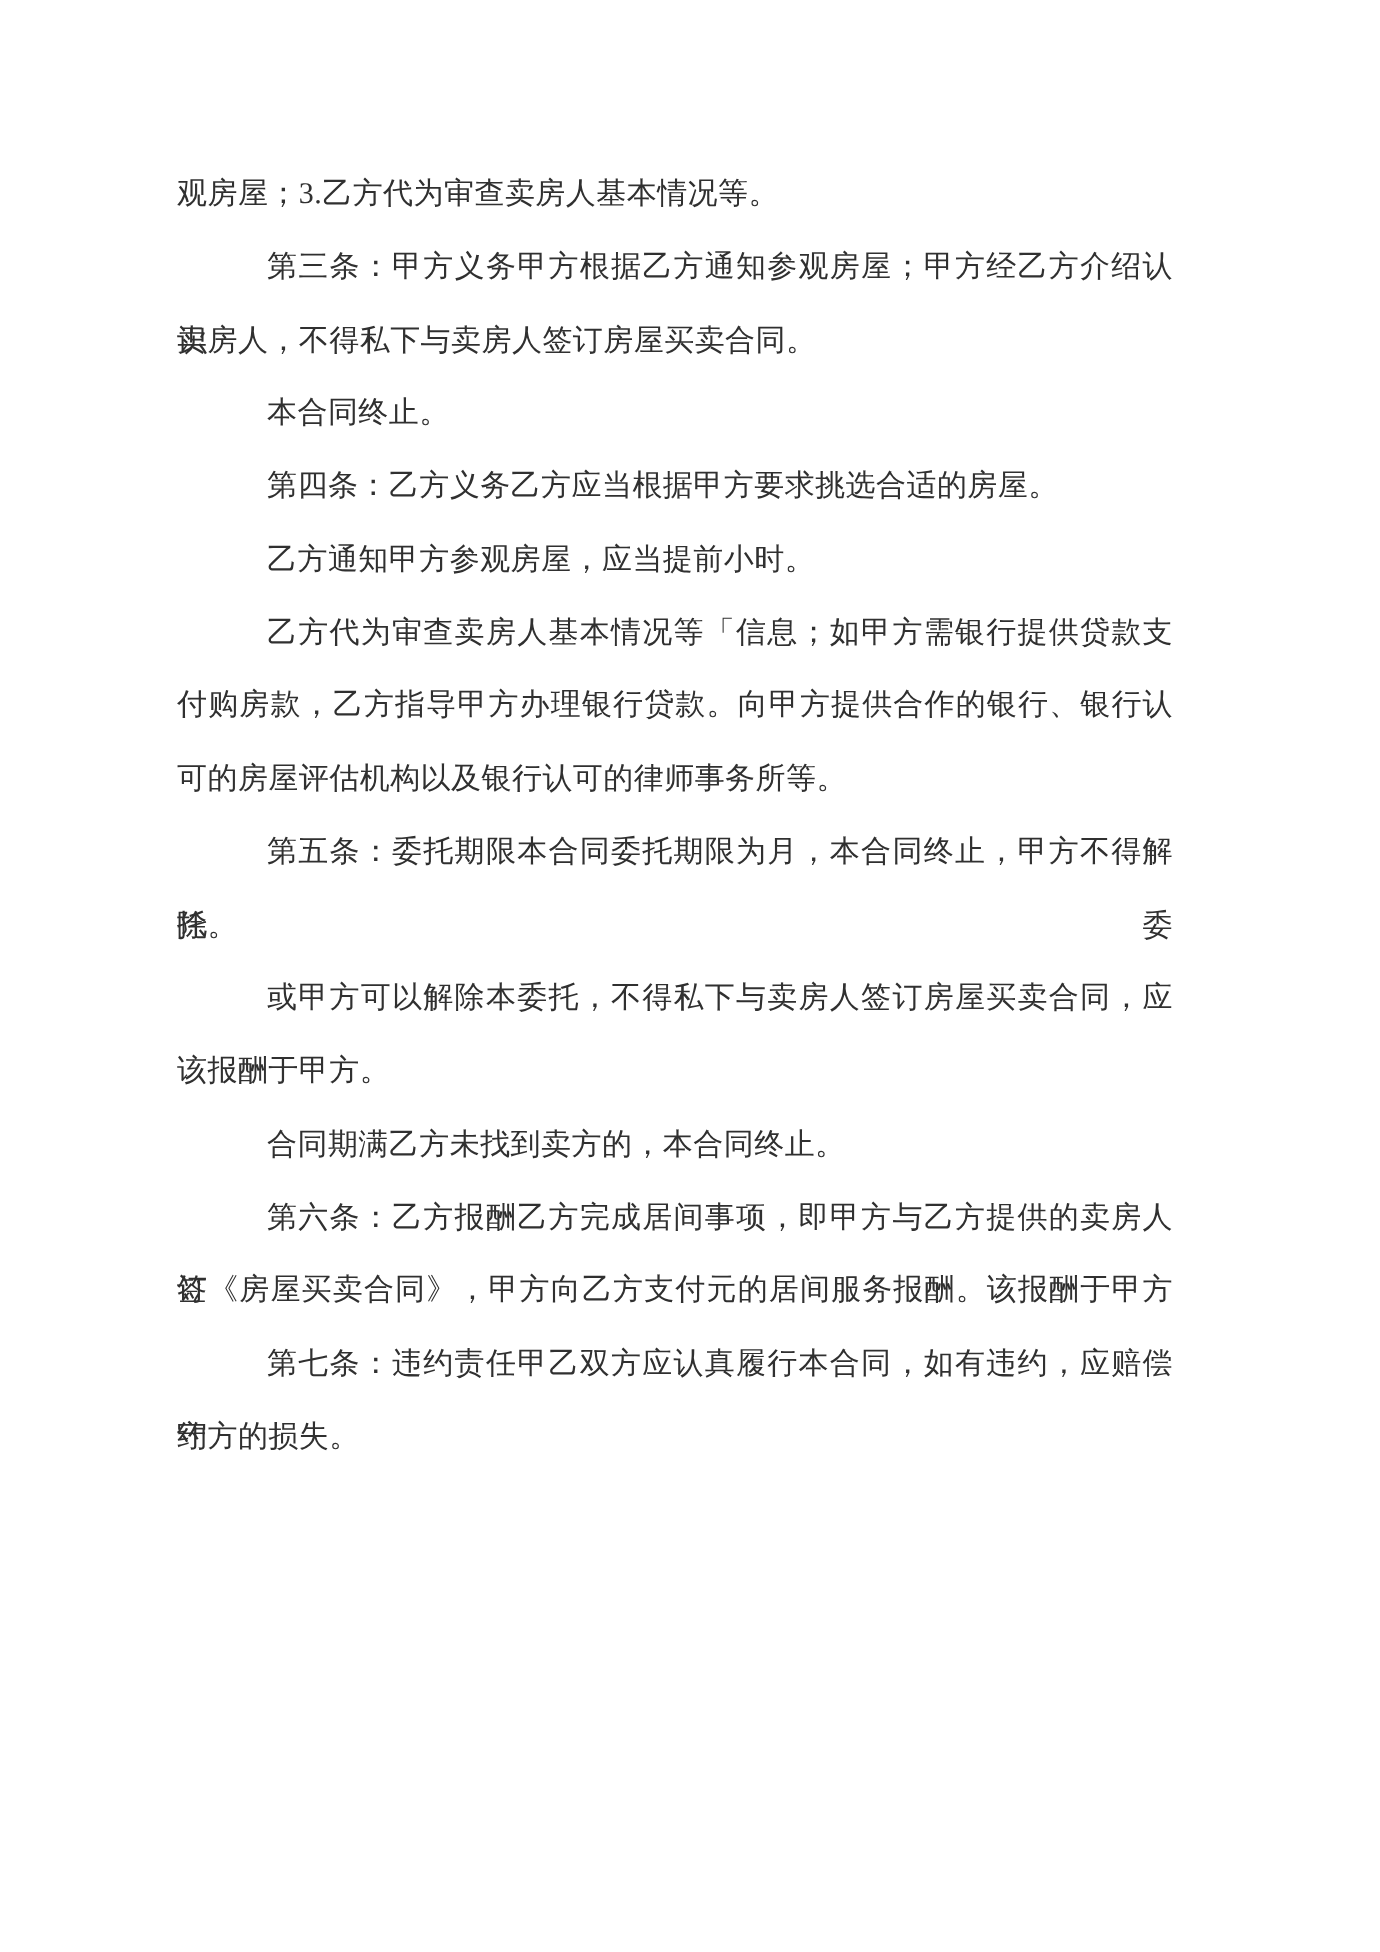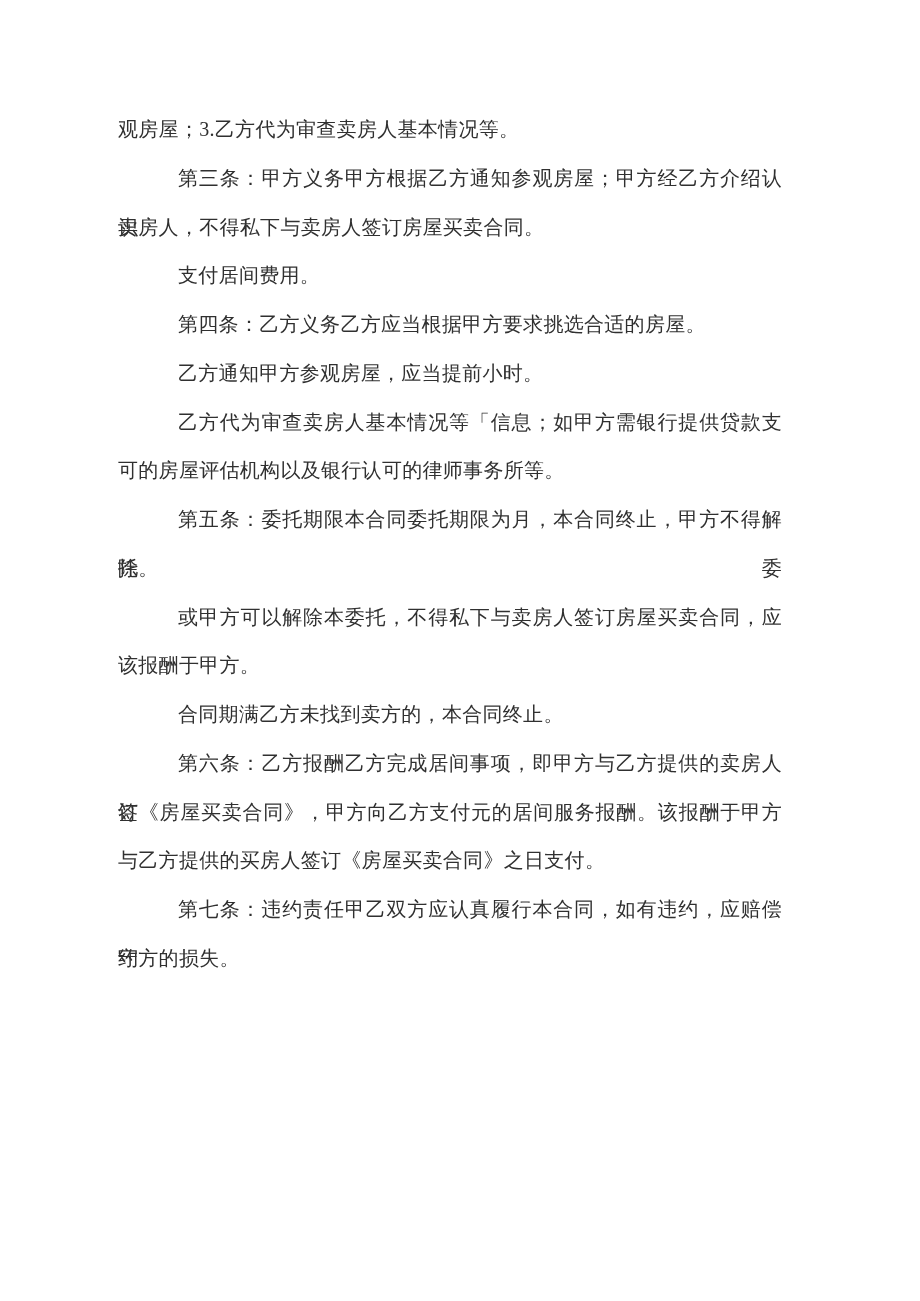--- a/index.html
+++ b/index.html
@@ -43,29 +43,29 @@
   }
 </style>
 </head>
 <body>
 
 <div class="page">
   <div class="doc-body">
       <div class="line">观房屋；3.乙方代为审查卖房人基本情况等。</div>
       <div class="line indent fill">第三条：甲方义务甲方根据乙方通知参观房屋；甲方经乙方介绍认识</div>
       <div class="line">卖房人，不得私下与卖房人签订房屋买卖合同。</div>
-      <div class="line indent">支付居间费用。</div>
+      <div class="line indent">本合同终止。</div>
       <div class="line indent">第四条：乙方义务乙方应当根据甲方要求挑选合适的房屋。</div>
       <div class="line indent">乙方通知甲方参观房屋，应当提前小时。</div>
       <div class="line indent fill">乙方代为审查卖房人基本情况等「信息；如甲方需银行提供贷款支</div>
+      <div class="line fill">付购房款，乙方指导甲方办理银行贷款。向甲方提供合作的银行、银行认</div>
       <div class="line">可的房屋评估机构以及银行认可的律师事务所等。</div>
       <div class="line indent fill">第五条：委托期限本合同委托期限为月，本合同终止，甲方不得解除委</div>
       <div class="line">托。</div>
       <div class="line indent fill">或甲方可以解除本委托，不得私下与卖房人签订房屋买卖合同，应</div>
       <div class="line">该报酬于甲方。</div>
       <div class="line indent">合同期满乙方未找到卖方的，本合同终止。</div>
       <div class="line indent fill">第六条：乙方报酬乙方完成居间事项，即甲方与乙方提供的卖房人签</div>
       <div class="line fill">订《房屋买卖合同》，甲方向乙方支付元的居间服务报酬。该报酬于甲方</div>
-      <div class="line">与乙方提供的买房人签订《房屋买卖合同》之日支付。</div>
       <div class="line indent fill">第七条：违约责任甲乙双方应认真履行本合同，如有违约，应赔偿守</div>
       <div class="line">约方的损失。</div>
     </div>
 </div>
 
 </body></html>

